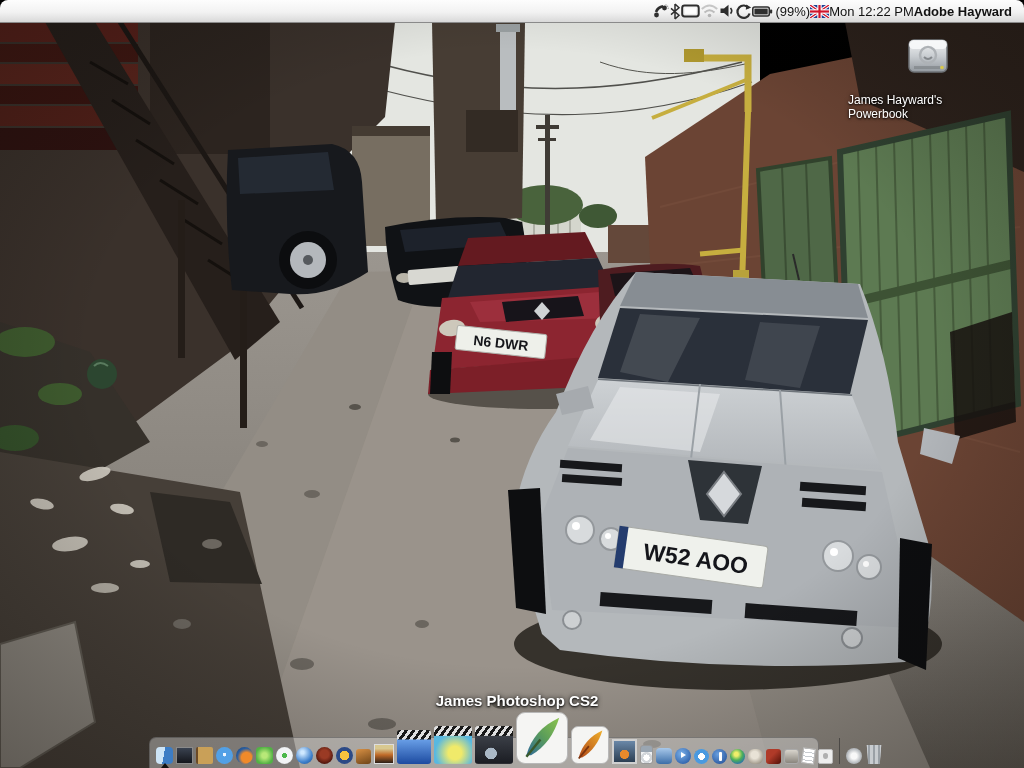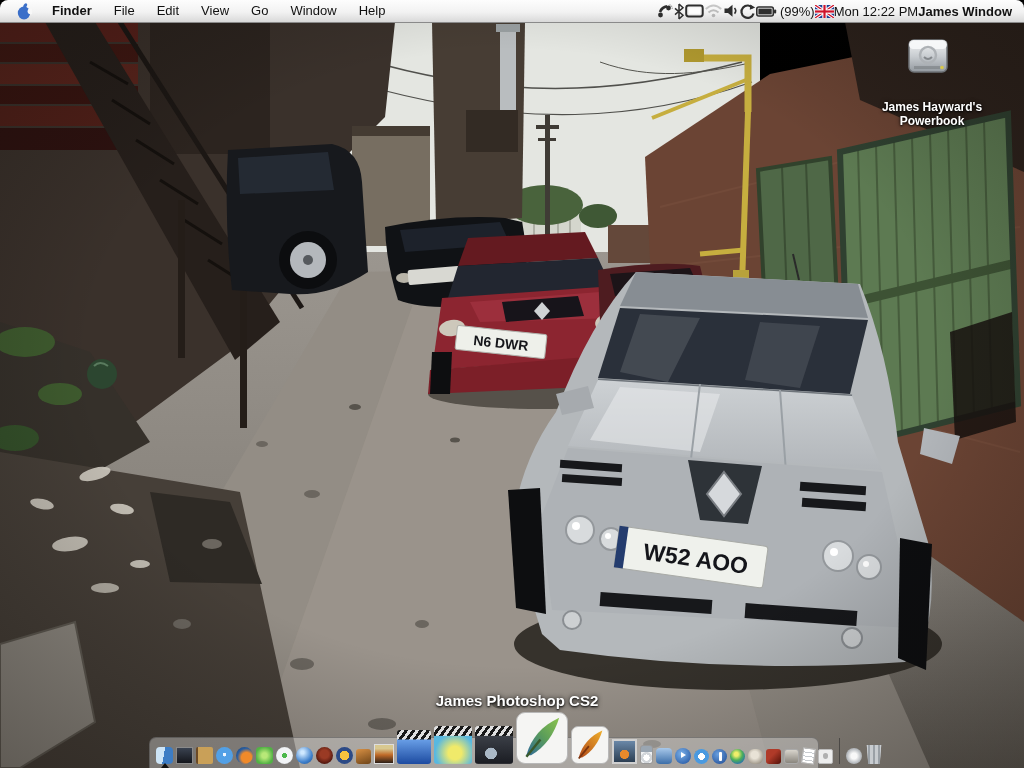--- a/index.html
+++ b/index.html
@@ -17,22 +17,22 @@
   .menubar .right{margin-left:auto;display:flex;align-items:center;padding-right:12px;}
   .mstat{display:flex;align-items:center;}
   .clock{white-space:nowrap;}
   .username{font-weight:bold;white-space:nowrap;}
   .battwrap{display:flex;align-items:center;gap:3px;}
   
   .wall{position:absolute;top:22px;left:0;width:1024px;height:746px;}
   .plate-font{font-family:"Liberation Sans","DejaVu Sans",sans-serif;font-weight:bold;}
   
   .hdicon{position:absolute;left:902px;top:34px;width:52px;height:48px;cursor:default;}
-  .hdlabel{position:absolute;left:848px;top:100px;width:168px;text-align:center;
-    color:#fff;font-size:12px;font-weight:bold;line-height:14px;
+  .hdlabel{position:absolute;left:848px;top:93px;width:168px;text-align:left;
+    color:#fff;font-size:12px;font-weight:normal;line-height:14px;
     text-shadow:0 1px 2px rgba(0,0,0,.95),0 0 4px rgba(0,0,0,.7);}
   .hdlabel span{display:inline-block;width:125px;}
   
   .dock-tip{position:absolute;left:417px;top:692px;width:200px;text-align:center;
     color:#fff;font-size:15px;font-weight:bold;
     text-shadow:0 1px 2px rgba(0,0,0,.95),0 0 5px rgba(0,0,0,.8);z-index:40;}
   .dock-shelf{position:absolute;left:149px;bottom:0;height:30px;
     background:rgba(235,235,235,.38);border:1px solid rgba(60,60,60,.45);border-bottom:none;
     border-radius:7px 7px 0 0;z-index:30;}
   .dock-row{position:absolute;left:149px;bottom:0;display:flex;align-items:flex-end;gap:3px;
@@ -46,36 +46,20 @@
     border-top:4px solid transparent;border-bottom:4px solid transparent;border-left:7px solid #fff;}
   .bar1{position:absolute;left:46%;top:22%;width:3px;height:56%;background:#fff;border-radius:1px;}
   .apple-dot{position:absolute;left:30%;top:26%;width:40%;height:46%;border-radius:46% 46% 50% 50%;
     background:#b0b0b0;}
   .dock-div{width:1px;height:26px;background:rgba(40,40,40,.55);margin:0 3px;}
 </style>
 </head>
 <body>
 
 <div class="menubar">
-  <div class="left">
-    <span class="apple">
-      <svg width="16" height="17" viewBox="0 0 16 17">
-        <ellipse cx="8" cy="10" rx="6.2" ry="6.4" fill="#3b6fc9"></ellipse>
-        <circle cx="14.6" cy="8.2" r="3" fill="#f7f7f7"></circle>
-        <ellipse cx="9.2" cy="2.6" rx="1.6" ry="2.5" fill="#3b6fc9" transform="rotate(32 9.2 2.6)"></ellipse>
-      </svg>
-    </span>
-    <span class="menu-item app">Finder</span>
-    <span class="menu-item">File</span>
-    <span class="menu-item">Edit</span>
-    <span class="menu-item">View</span>
-    <span class="menu-item">Go</span>
-    <span class="menu-item">Window</span>
-    <span class="menu-item">Help</span>
-  </div>
   <div class="right">
     <span class="mstat">
       <svg width="17" height="17" viewBox="0 0 17 17">
         <circle cx="4.5" cy="12" r="2.4" fill="#2e2e2e"></circle>
           <circle cx="12.5" cy="5" r="2.4" fill="#2e2e2e"></circle>
         <path d="M4 9 Q6 4 11 3.4" stroke="#2e2e2e" stroke-width="2.6" fill="none"></path>
         <circle cx="14" cy="2" r=".7" fill="#9a9a9a"></circle>
           <circle cx="15.6" cy="3.2" r=".7" fill="#9a9a9a"></circle>
           <circle cx="16.2" cy="5.2" r=".7" fill="#9a9a9a"></circle>
       </svg>
@@ -123,21 +107,21 @@
         <rect width="19" height="13" fill="#1c3f94"></rect>
         <path d="M0 0 L19 13 M19 0 L0 13" stroke="#fff" stroke-width="3.4"></path>
         <path d="M0 0 L19 13 M19 0 L0 13" stroke="#cf142b" stroke-width="1.3"></path>
         <rect x="7.3" width="4.4" height="13" fill="#fff"></rect>
           <rect y="4.3" width="19" height="4.4" fill="#fff"></rect>
         <rect x="8.4" width="2.2" height="13" fill="#cf142b"></rect>
           <rect y="5.4" width="19" height="2.2" fill="#cf142b"></rect>
       </svg>
     </span>
     <span class="clock">Mon 12:22 PM</span>
-    <span class="username">James Window</span>
+    <span class="username">Adobe Hayward</span>
   </div>
 </div>
 
 <svg class="wall" viewBox="0 0 1024 746" preserveAspectRatio="none">
   <defs>
     <linearGradient id="gGround" x1="0" y1="0" x2="0" y2="1">
       <stop offset="0" stop-color="#9b968f"></stop>
         <stop offset=".6" stop-color="#86817a"></stop>
         <stop offset="1" stop-color="#645f58"></stop>
     </linearGradient>

